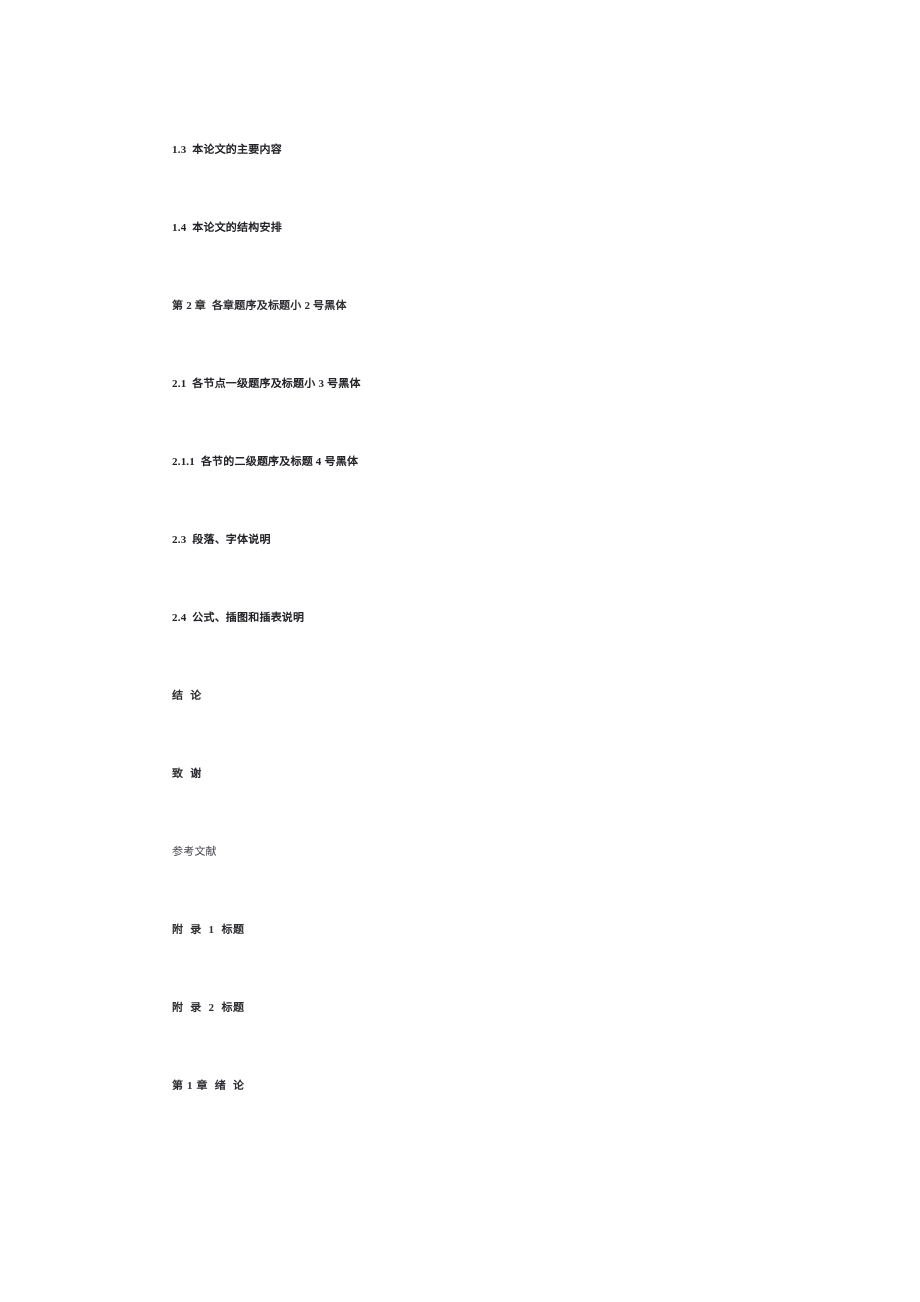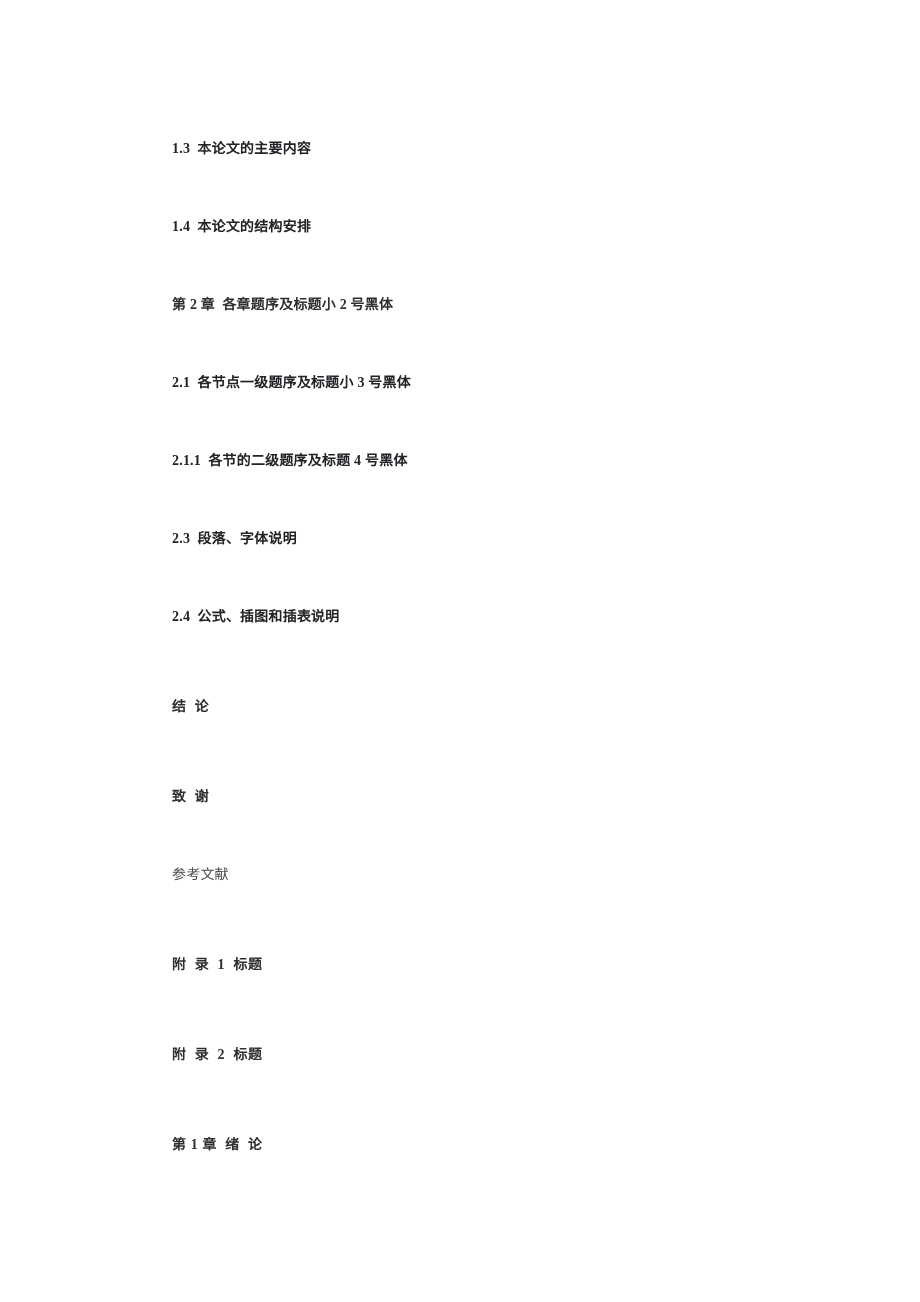--- a/index.html
+++ b/index.html
@@ -23,21 +23,21 @@
   .doc-body {
     position: absolute;
     left: 172px;
     top: 136px;
     right: 60px;
   }
 
   .doc-line {
     height: 78px;
     line-height: 26px;
-    font-size: 14px;
+    font-size: 11px;
     color: #2b2b2f;
     white-space: pre;
     letter-spacing: 0.2px;
     text-align: left;
   }
 
   
   .doc-line.weight-bold {
     font-weight: 600;
     color: #232327;
@@ -49,21 +49,20 @@
   }
 
   .doc-line.weight-light {
     font-weight: 400;
     color: #4a4a50;
   }
 
   
   .doc-line.tracking-wide {
     letter-spacing: 0.6px;
-    margin-top: 12px;
   }
 </style>
 </head>
 <body>
 
 <div class="page">
   <div class="doc-body" id="doc-body">
 
   <div class="doc-line weight-bold">1.3  本论文的主要内容</div>
       <div class="doc-line weight-bold">1.4  本论文的结构安排</div>

